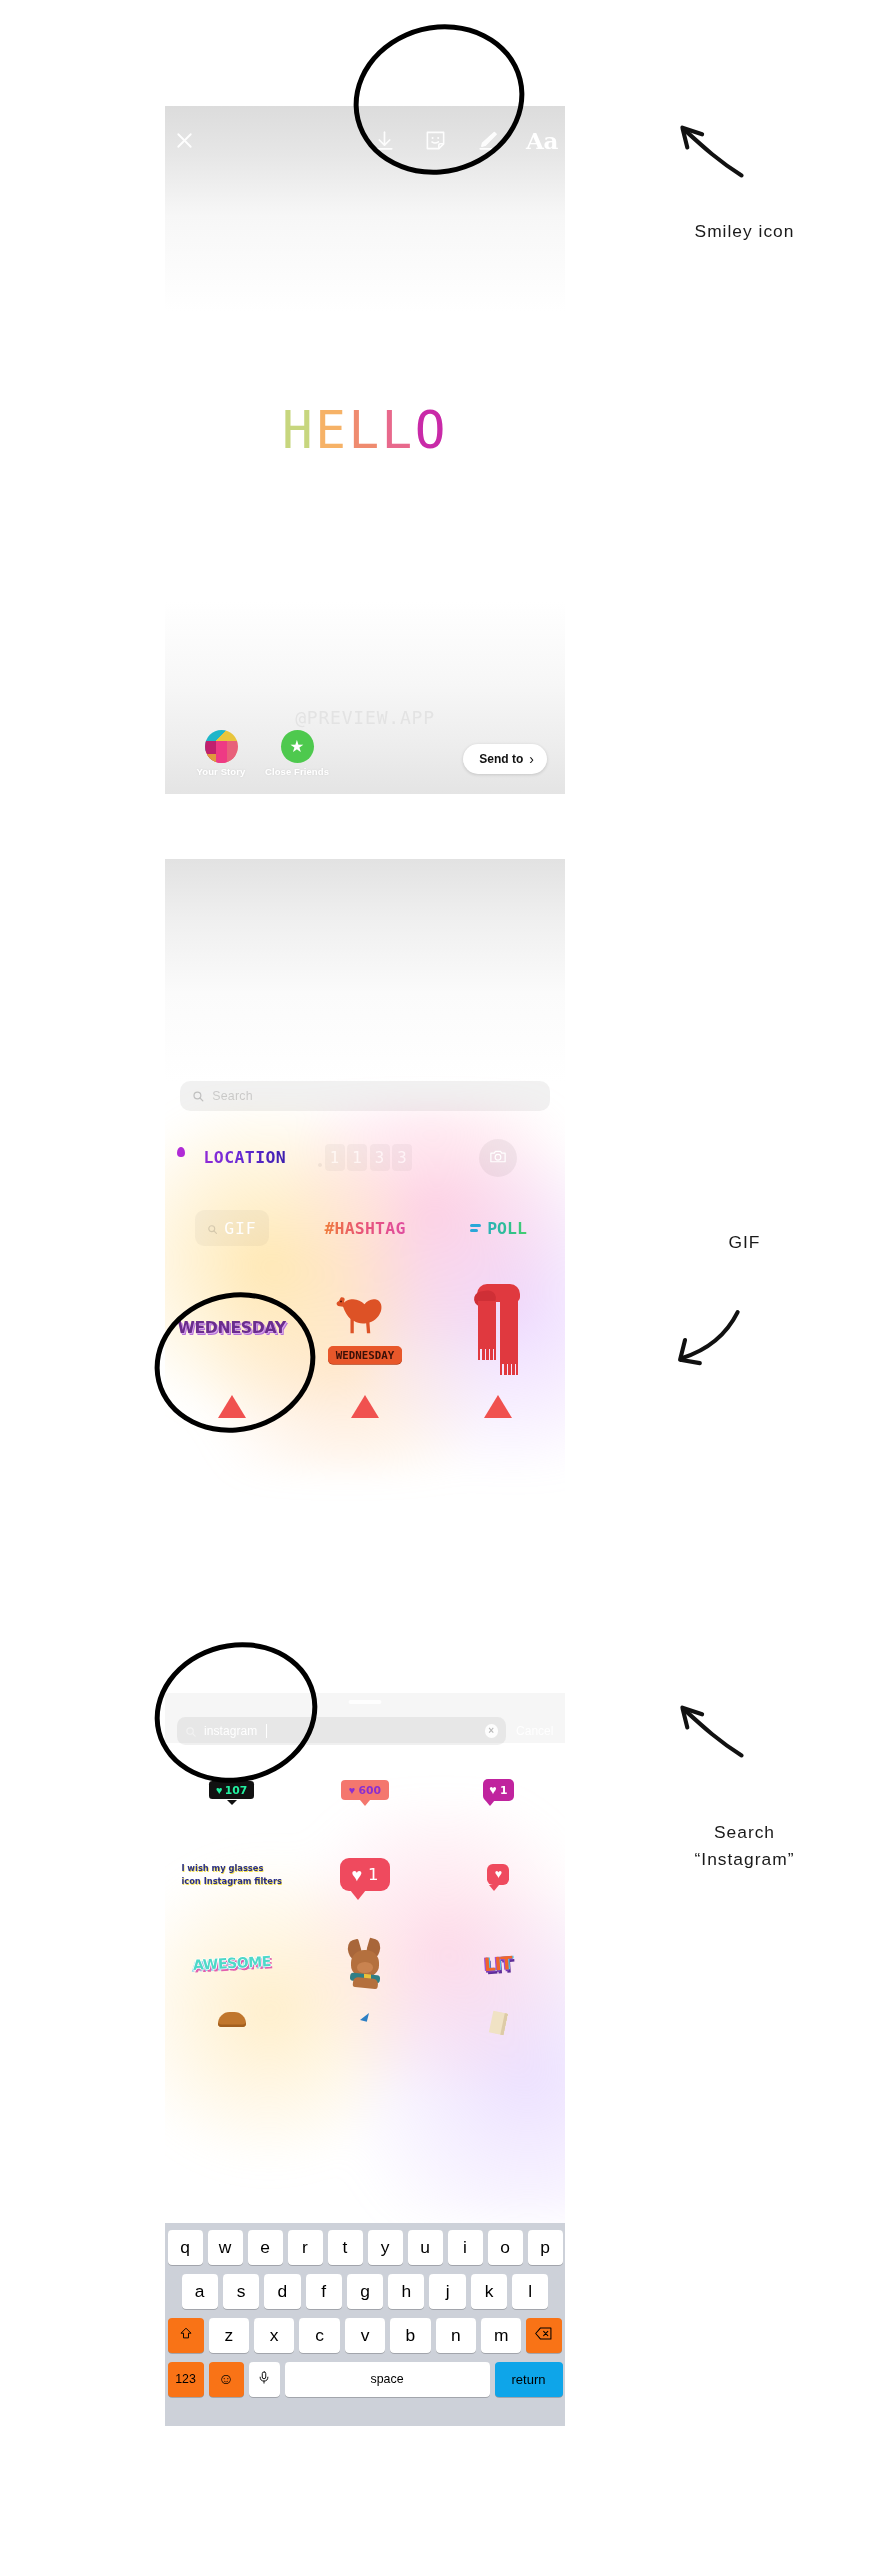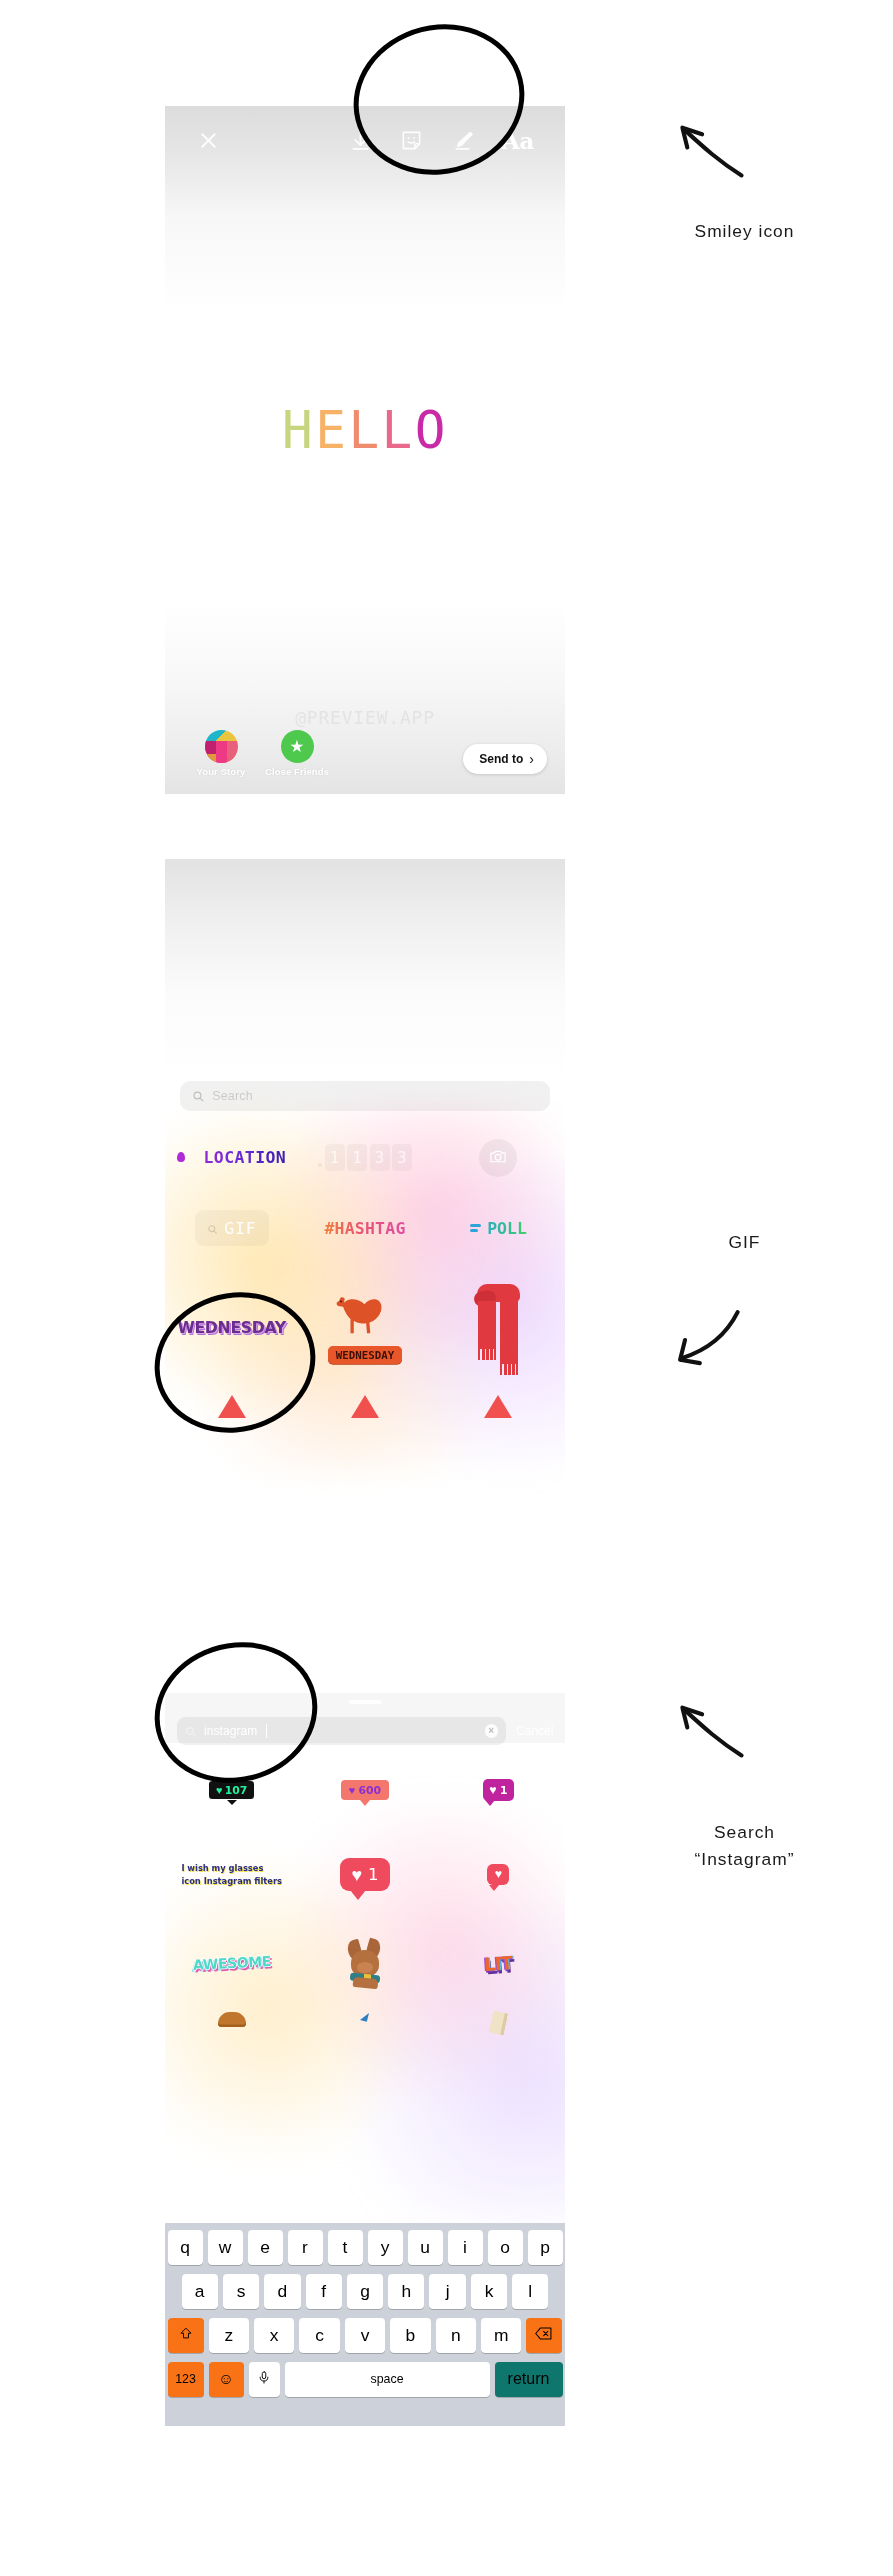--- a/index.html
+++ b/index.html
@@ -30,21 +30,21 @@
   #phone3 { top: 1655px; height: 771px; }
 
   
   .story-canvas {
     position: absolute; inset: 0;
     background: linear-gradient(180deg,#dcdcdc 0%,#e6e6e6 7%,#f7f7f7 16%,#ffffff 30%,
                 #ffffff 72%,#f7f7f7 84%,#ededed 93%,#e4e4e4 100%);
   }
   .story-topbar {
     position: absolute; top: 0; left: 0; right: 0; height: 68px;
-    display: flex; align-items: center; padding: 0 31px;
+    display: flex; align-items: center; padding: 0 7px;
   }
   .tb-left { flex: 0 0 auto; }
   .tb-right { margin-left: auto; display: flex; align-items: center; gap: 26.5px; }
   .ic { width: 25px; height: 25px; display: block; opacity: .96; }
   .ic svg { width: 100%; height: 100%; display: block; }
   .aa-text {
     font-family: "DejaVu Serif", serif;
     font-weight: 700; font-size: 23px; color: #fff;
     letter-spacing: -0.4px; line-height: 1;
   }
@@ -123,21 +123,21 @@
   .tray-search .ph { font-size: 12.4px; color: rgba(0,0,0,.17); letter-spacing: 0.2px; }
 
   .tray-row { position: absolute; left: 0; right: 0; display: flex; }
   .tray-cell { flex: 1; display: flex; align-items: center; justify-content: center; }
 
   .st-location {
     font-family: "DejaVu Sans Mono", monospace; font-size: 16.5px; font-weight: 700;
     letter-spacing: 0.4px;
     background: linear-gradient(90deg,#b02bd6 0%, #6a2bd6 55%, #3c1fae 100%);
     -webkit-background-clip: text; background-clip: text; color: transparent;
-    display: flex; align-items: center; gap: 19px;
+    display: flex; gap: 19px;
   }
   .pin-dot {
     width: 7.4px; height: 10px; background: #b02bd6;
     border-radius: 50% 50% 50% 50% / 60% 60% 40% 40%;
     position: relative; top: -0.8px;
   }
   .st-time { display: flex; align-items: center; gap: 2.5px; opacity: .55; }
   .tdig {
     width: 20px; height: 26.5px; background: rgba(0,0,0,.07); border-radius: 4.1px;
     color: #fff; font-family:"DejaVu Sans Mono", monospace; font-size: 15.7px;
@@ -298,21 +298,21 @@
     font-size: 17.4px; color: #000; font-weight: 400;
   }
   .krow.r2 { padding: 0 14px; }
   .krow.r3 { padding: 0 0; }
   .key.dark { background: #f97316; }
   .key.wide { flex: 0 0 36px; }
   .key.w123 { flex: 0 0 36px; font-size: 12.4px; }
   .key.emoji { flex: 0 0 35px; font-size: 15.7px; }
   .key.mic { flex: 0 0 31px; }
   .key.space { flex: 1 1 auto; font-size: 12.4px; }
-  .key.ret { flex: 0 0 68px; font-size: 16px; background: #0f766e; }
+  .key.ret { flex: 0 0 68px; font-size: 13px; background: #0ea5e9; }
   .key svg { width: 18px; height: 15px; }
 
   
   .circ { position: absolute; border: 5.8px solid #000; border-radius: 50%;
           transform: rotate(-14deg); }
   .ann-txt { position: absolute; font-family: "Liberation Sans", sans-serif;
              font-size: 17.4px; color: #1a1a1a; letter-spacing: 1px; text-align: center;
              line-height: 1.55; }
   .ann-arrow { position: absolute; }
 </style>

